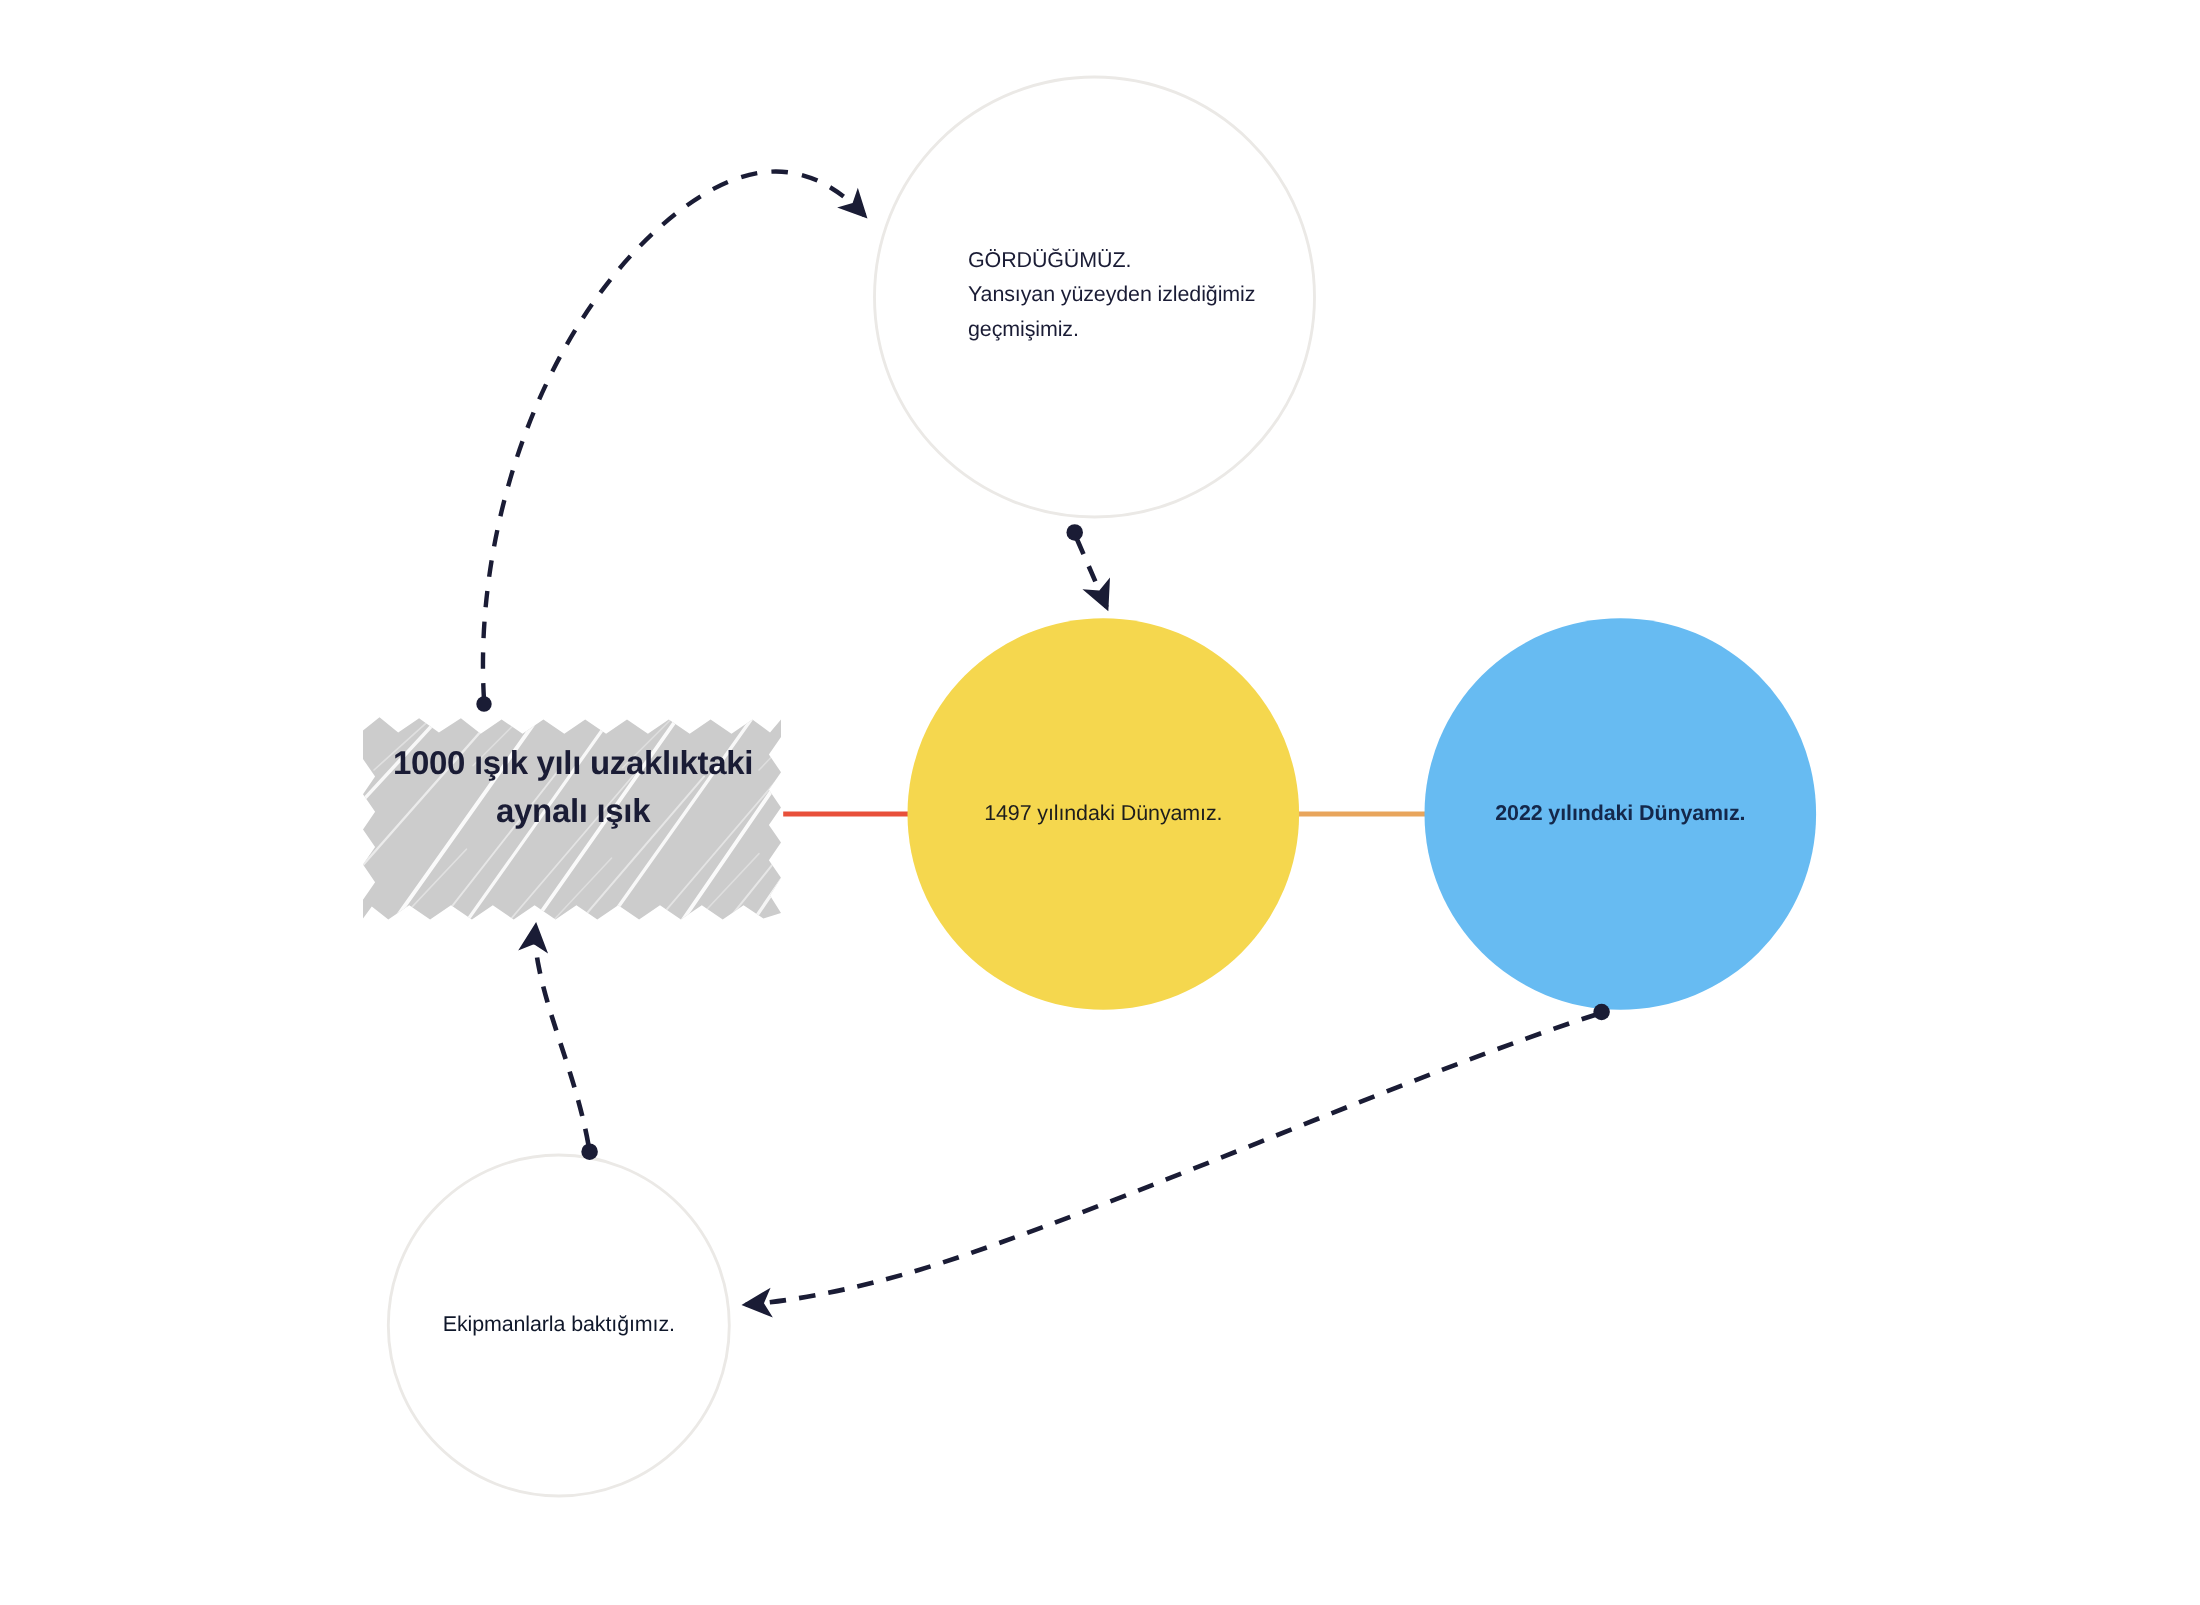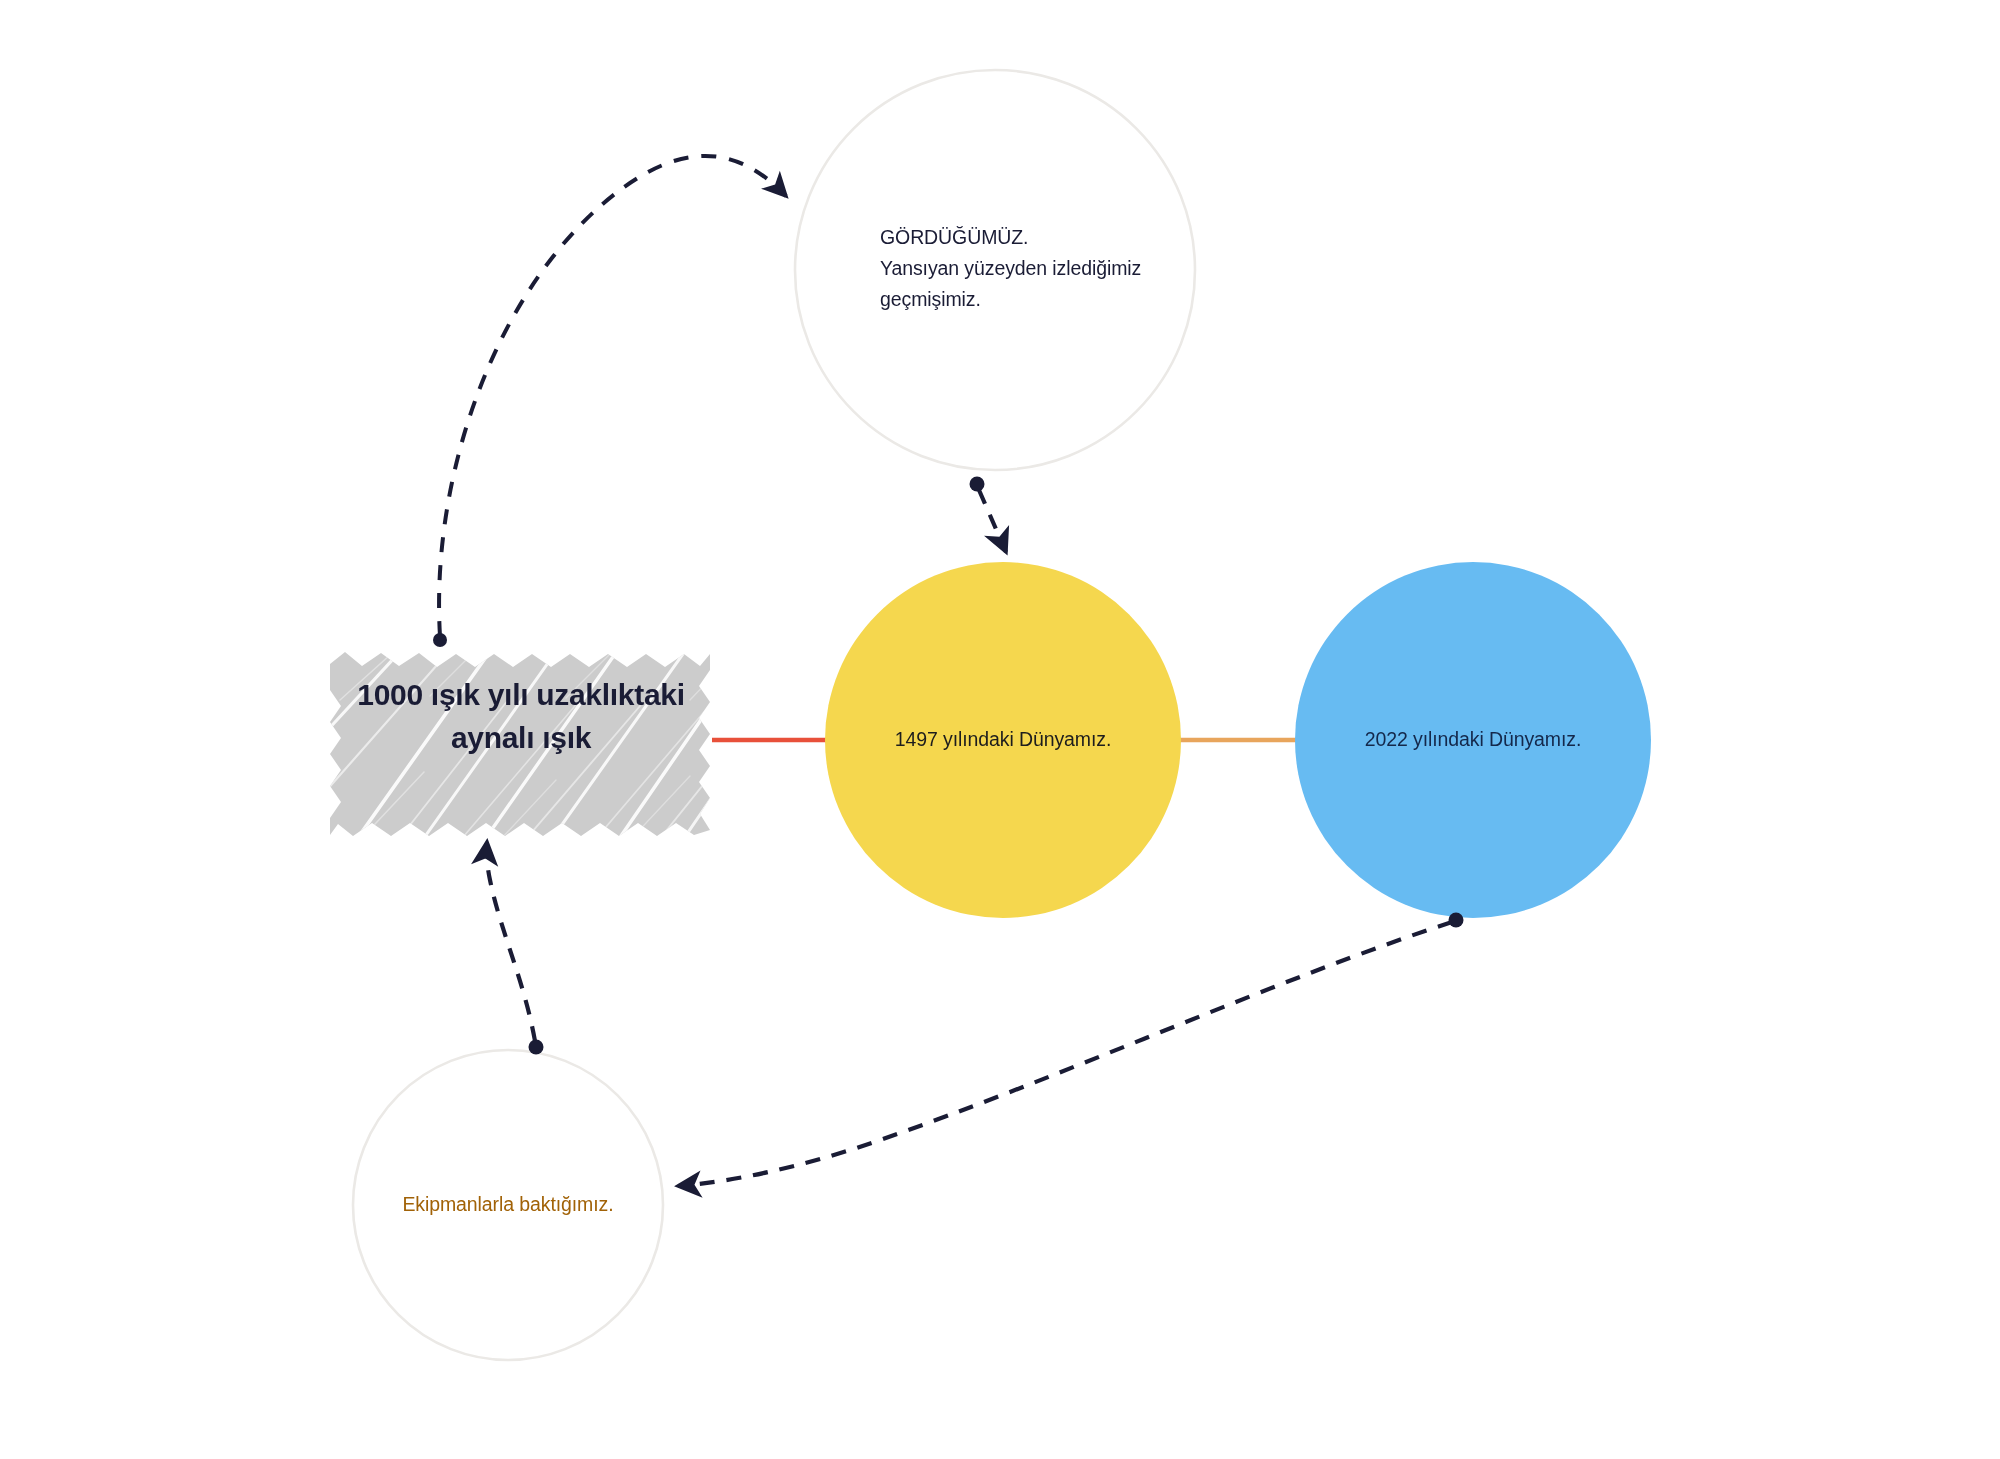--- a/index.html
+++ b/index.html
@@ -68,32 +68,32 @@
   }
 
   
   #label-year-2022 {
     left: 1323px;
     top: 728px;
     width: 300px;
     font-size: 19.5px;
     text-align: center;
     color: #14284b;
-    font-weight: 400;
+    font-weight: 700;
     letter-spacing: -0.1px;
   }
 
   
   #label-equipment {
     left: 358px;
     top: 1193px;
     width: 300px;
     font-size: 19.5px;
     text-align: center;
-    color: #a16207;
+    color: #0f172a;
     font-weight: 400;
     letter-spacing: -0.1px;
   }
 </style>
 </head>
 <body>
 
 <svg id="canvas" viewBox="0 0 2000 1459" xmlns="http://www.w3.org/2000/svg">
   <defs>
 

